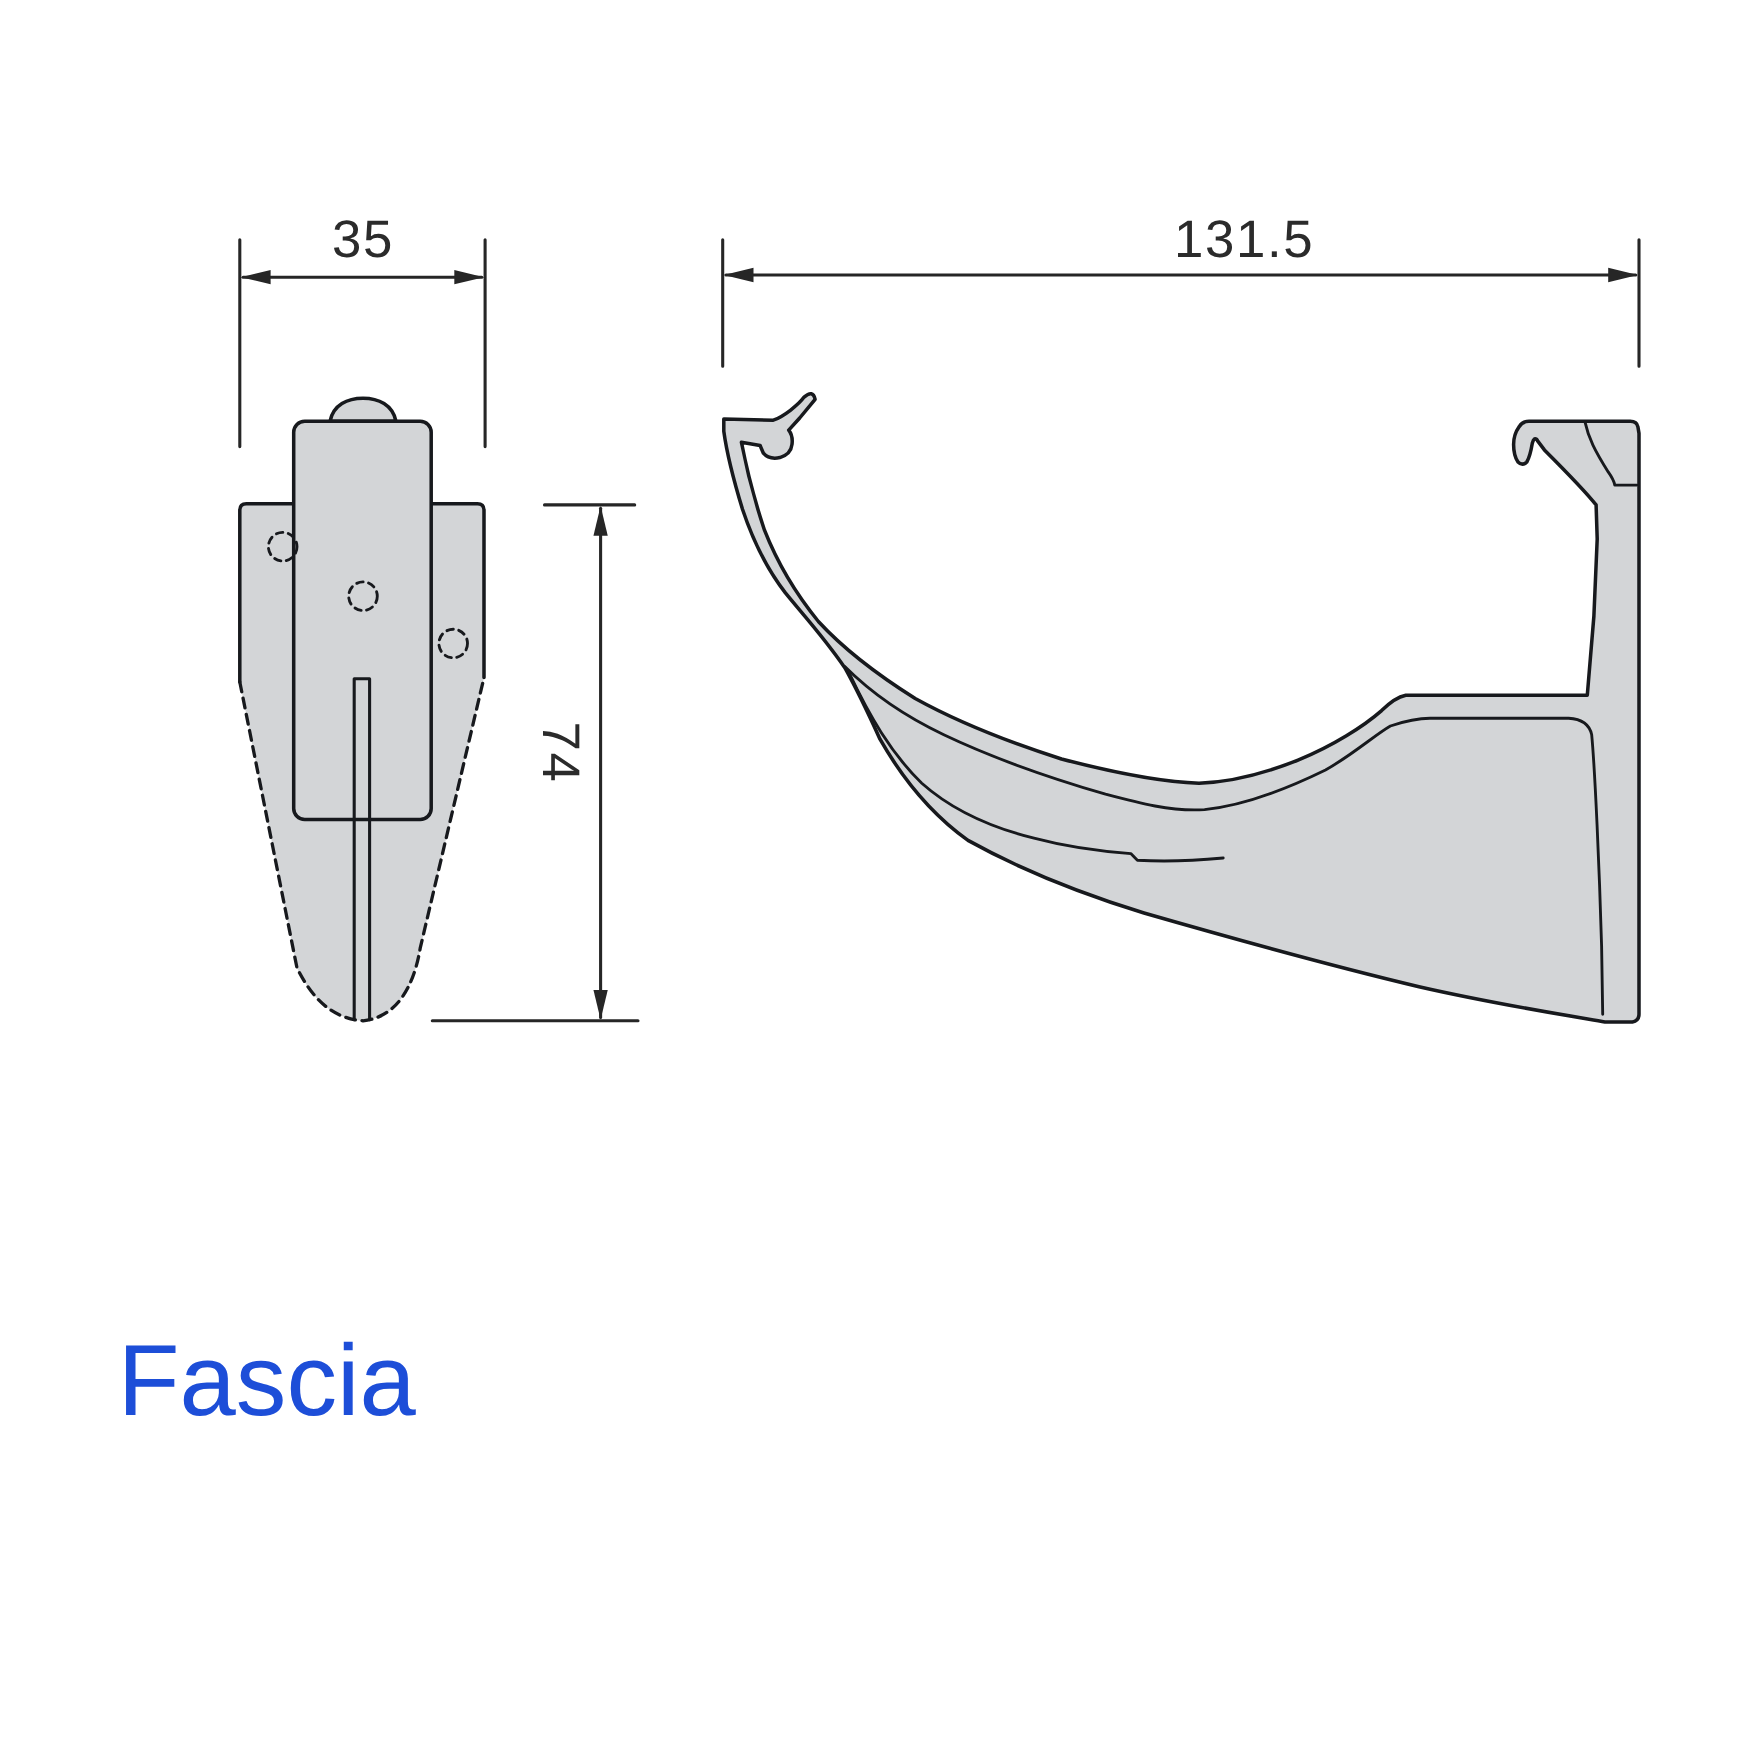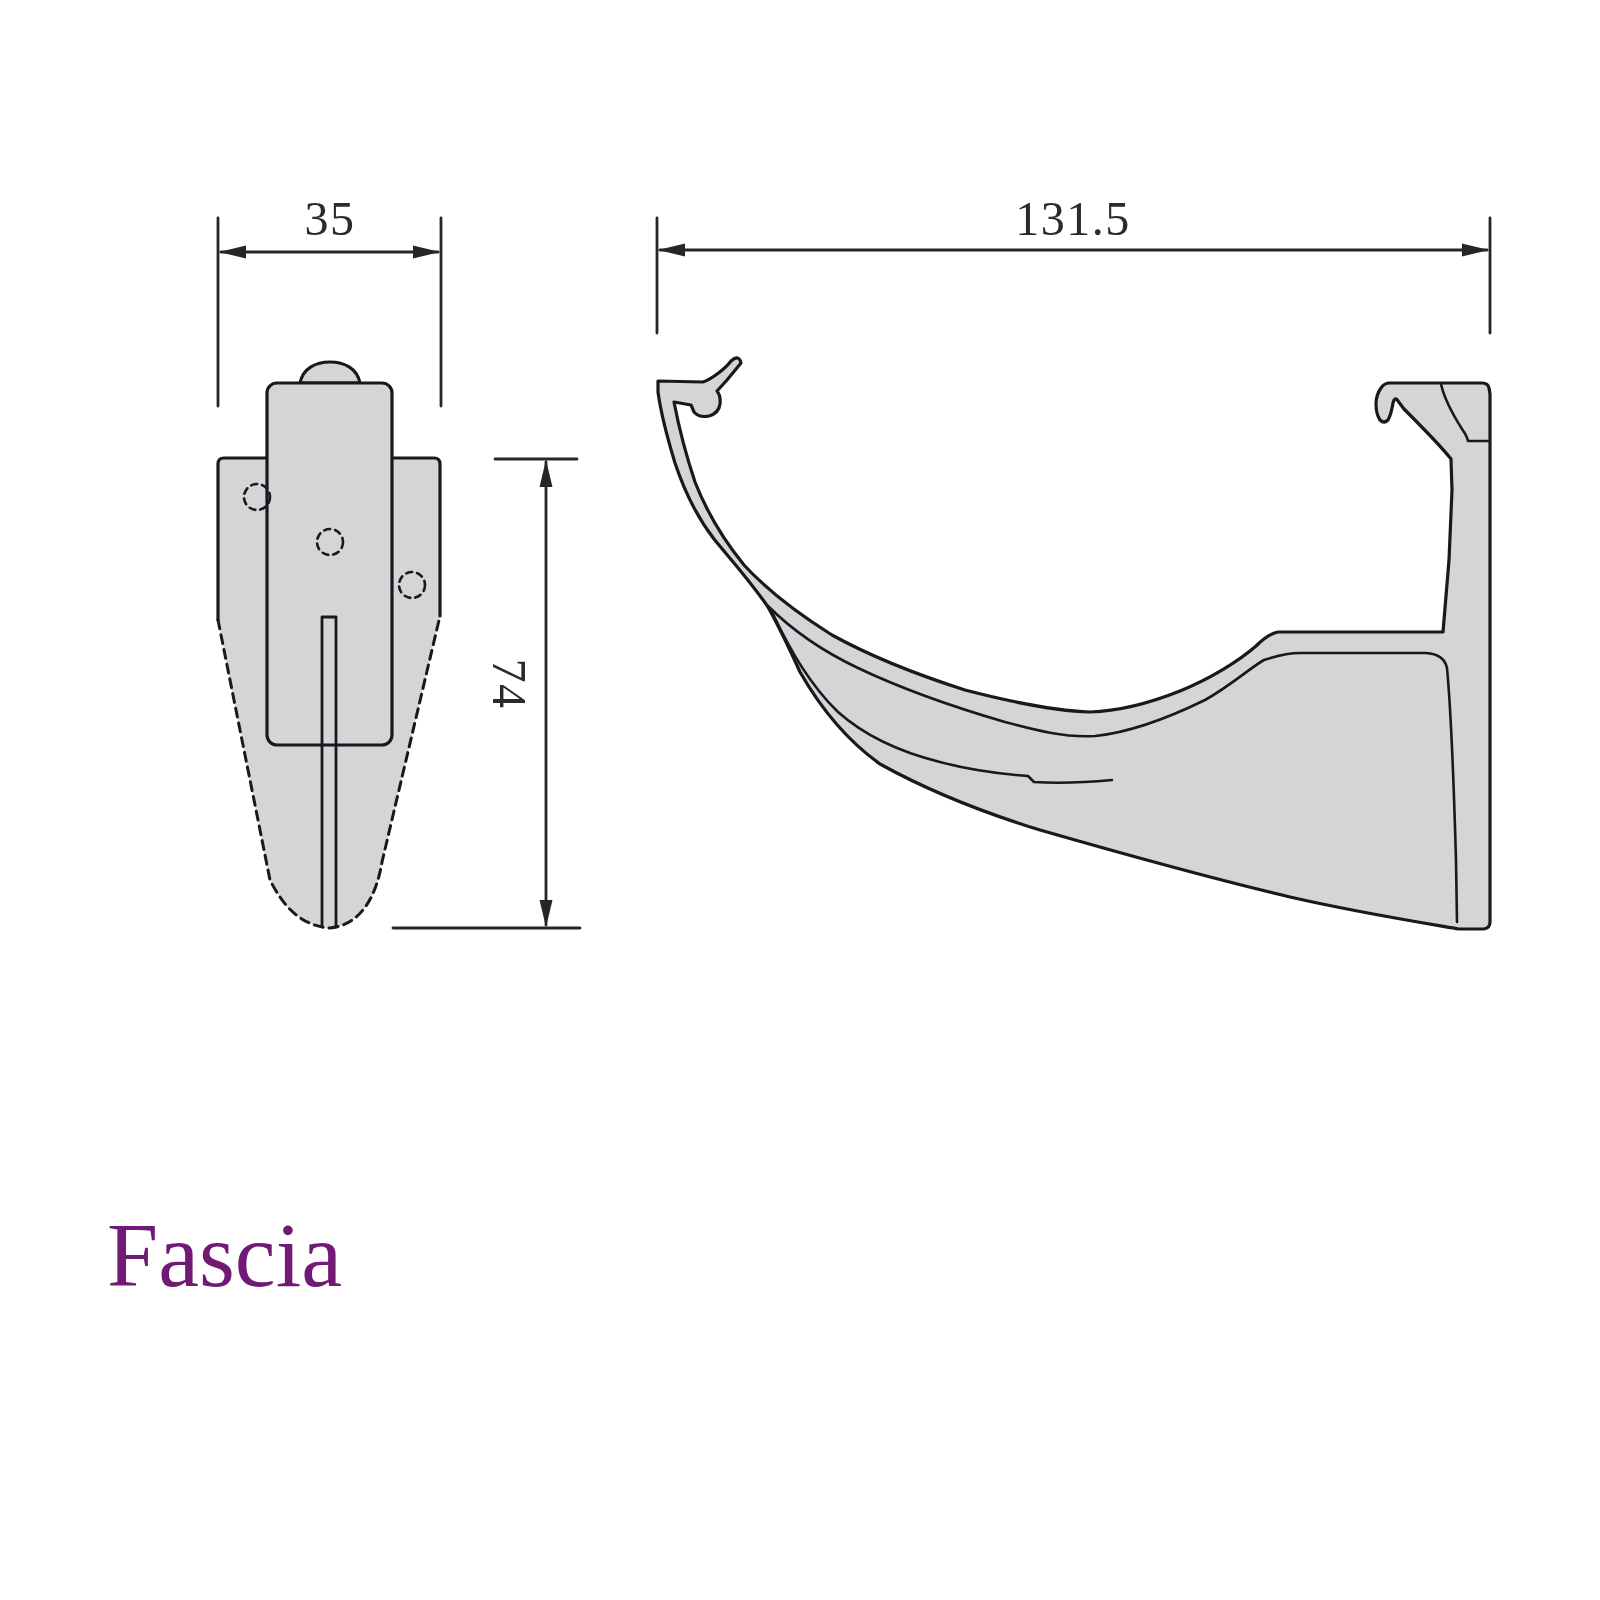--- a/index.html
+++ b/index.html
@@ -1,38 +1,38 @@
 <!DOCTYPE html>
 <html><head>
 <meta charset="utf-8">
 <style>
   html,body{margin:0;padding:0;background:#ffffff;}
   #canvas{
     position:relative;
     width:1600px;height:1600px;
     background:#ffffff;
-    font-family:Liberation Serif, serif;
+    font-family:Liberation Sans, sans-serif;
     overflow:hidden;
   }
   #linework{position:absolute;left:0;top:0;}
   .dim-label{
     position:absolute;
     font-size:48px;
     color:#2b2b2b;
     letter-spacing:1.5px;
     white-space:nowrap;
   }
   .dim-label.h-center{transform:translateX(-50%);}
   .dim-label.rotated{transform:translate(-50%,-50%) rotate(90deg);}
   .title-line{
     position:absolute;
     left:107px;
     font-size:92px;
     line-height:1;
-    color:#701a75;
+    color:#1d4ed8;
     white-space:nowrap;
   }
   #title-line-1{top:1209px;}
   #title-line-2{top:1316px;}
 </style>
 </head>
 <body>
 
 <div id="canvas">
 
@@ -150,17 +150,17 @@
       <path d="M660,250 L1487,250"></path>
       <path d="M658,250 L685,243.5 L685,256.5 Z" fill="#262626" stroke="none"></path>
       <path d="M1489,250 L1462,243.5 L1462,256.5 Z" fill="#262626" stroke="none"></path>
     </g>
   </svg>
 
   <div class="dim-label h-center" style="left:330px; top:191px;">35</div>
 
   <div class="dim-label rotated" style="left:509px; top:684px;">74</div>
 
-  <div class="dim-label h-center" style="left:1073px; top:191px;text-align:center;">131.5</div>
+  <div class="dim-label h-center" style="left:1131px; top:191px;text-align:center;">131.5</div>
 
   <div class="title-line" id="title-line-1">Fascia</div>
 
 </div>
 
 </body></html>

